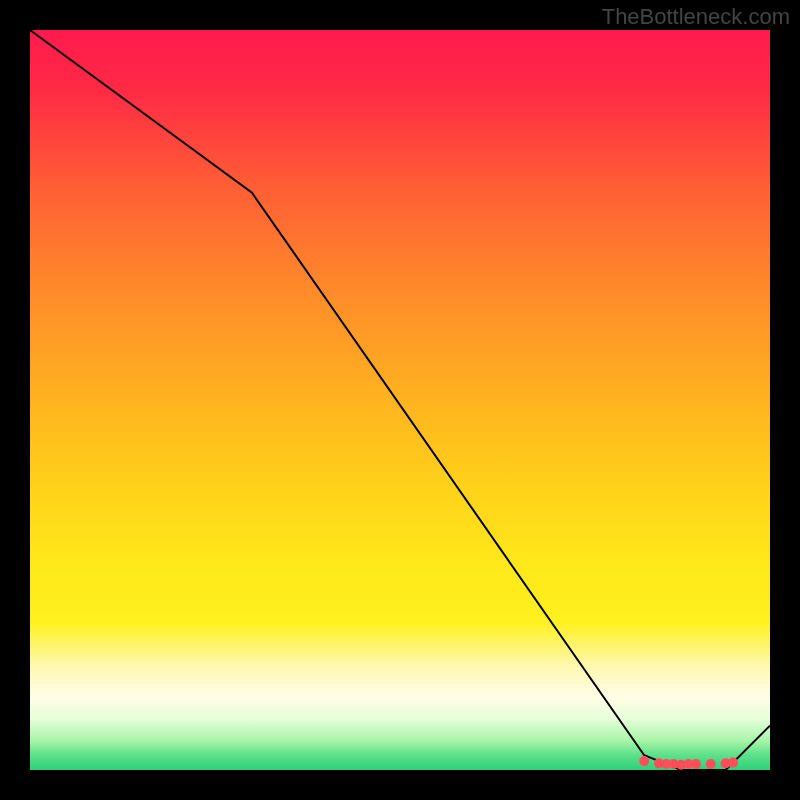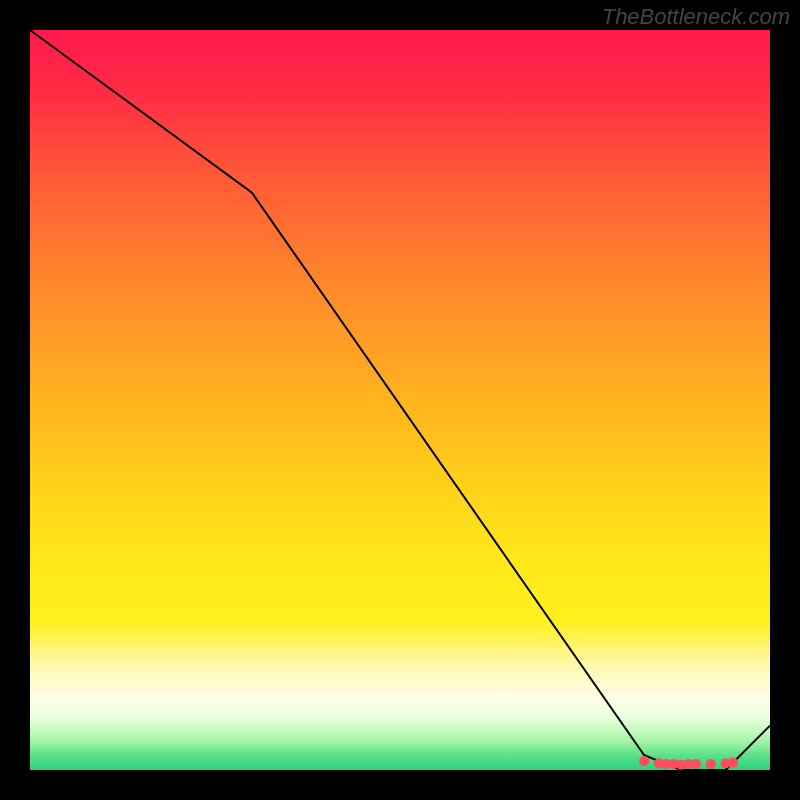--- a/index.html
+++ b/index.html
@@ -8,21 +8,20 @@
     width: 800px;
     height: 800px;
     background: #000;
     font-family: Arial, Helvetica, sans-serif;
     overflow: hidden;
   }
   .chart-container {
     position: relative;
     width: 800px;
     height: 800px;
-    font-style: italic;
   }
   .watermark {
     position: absolute;
     top: 4px;
     right: 10px;
     color: #444;
     font-size: 22px;
     font-weight: 400;
     font-family: Arial, sans-serif;
     z-index: 10;

